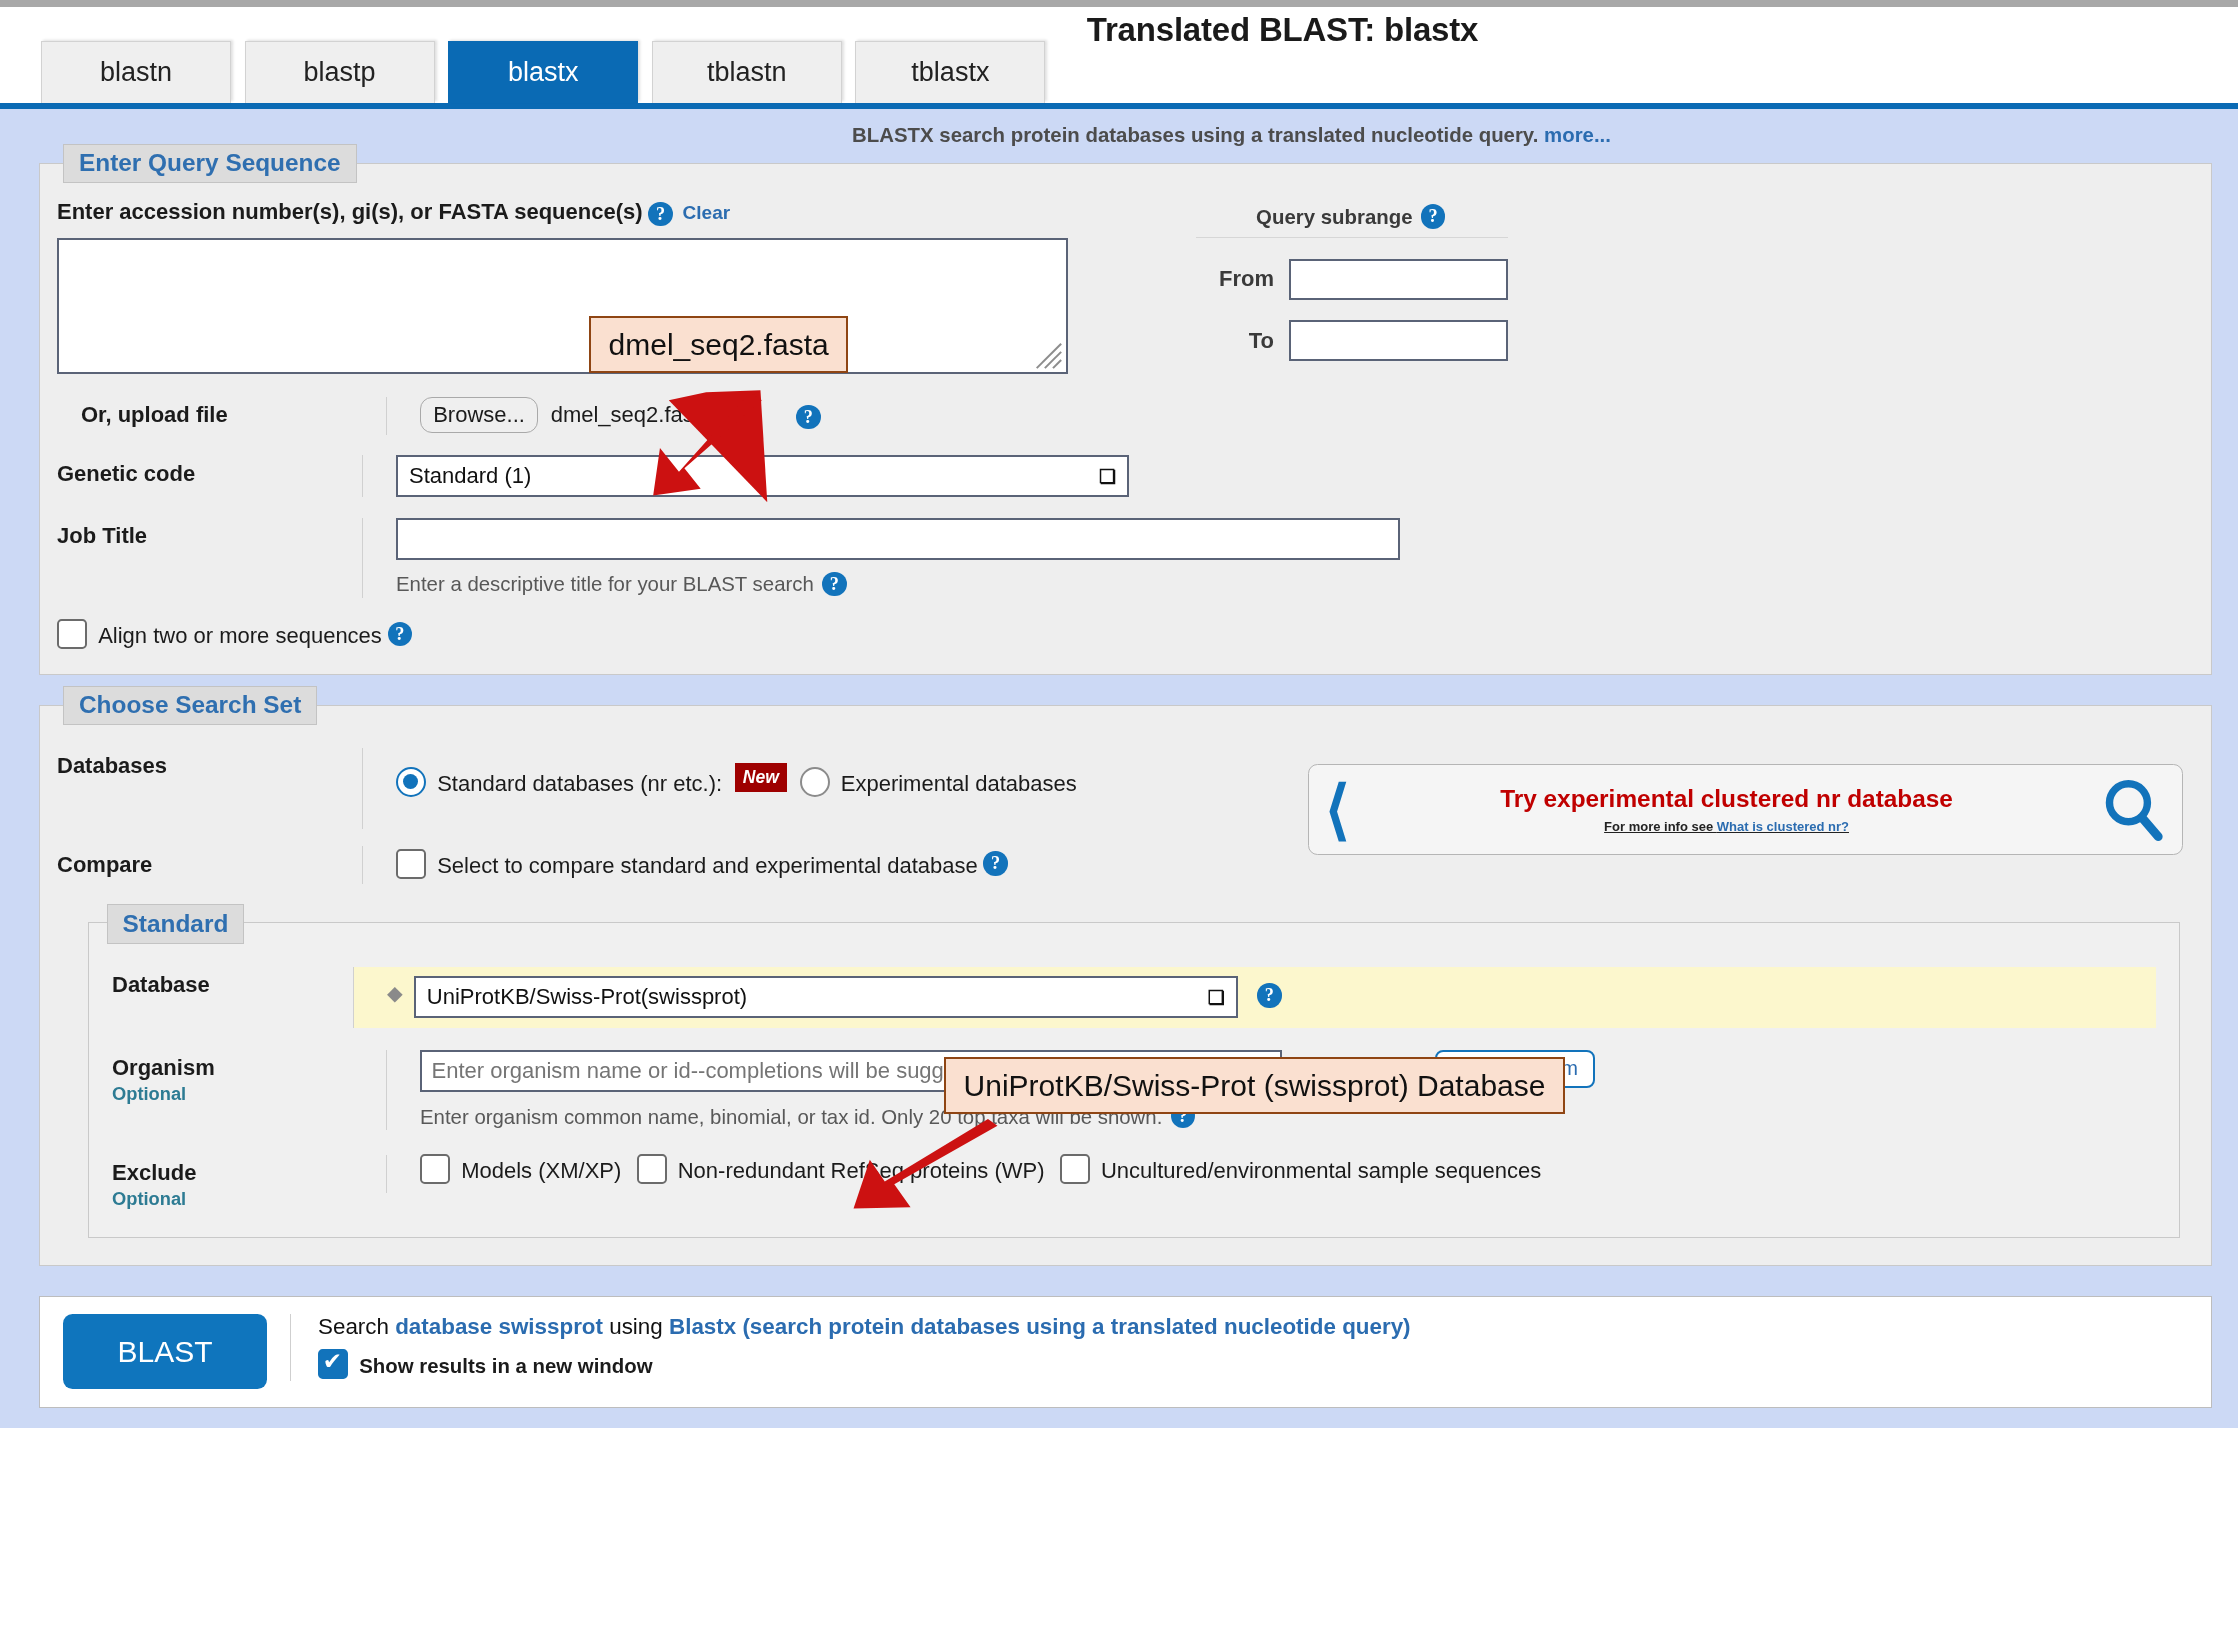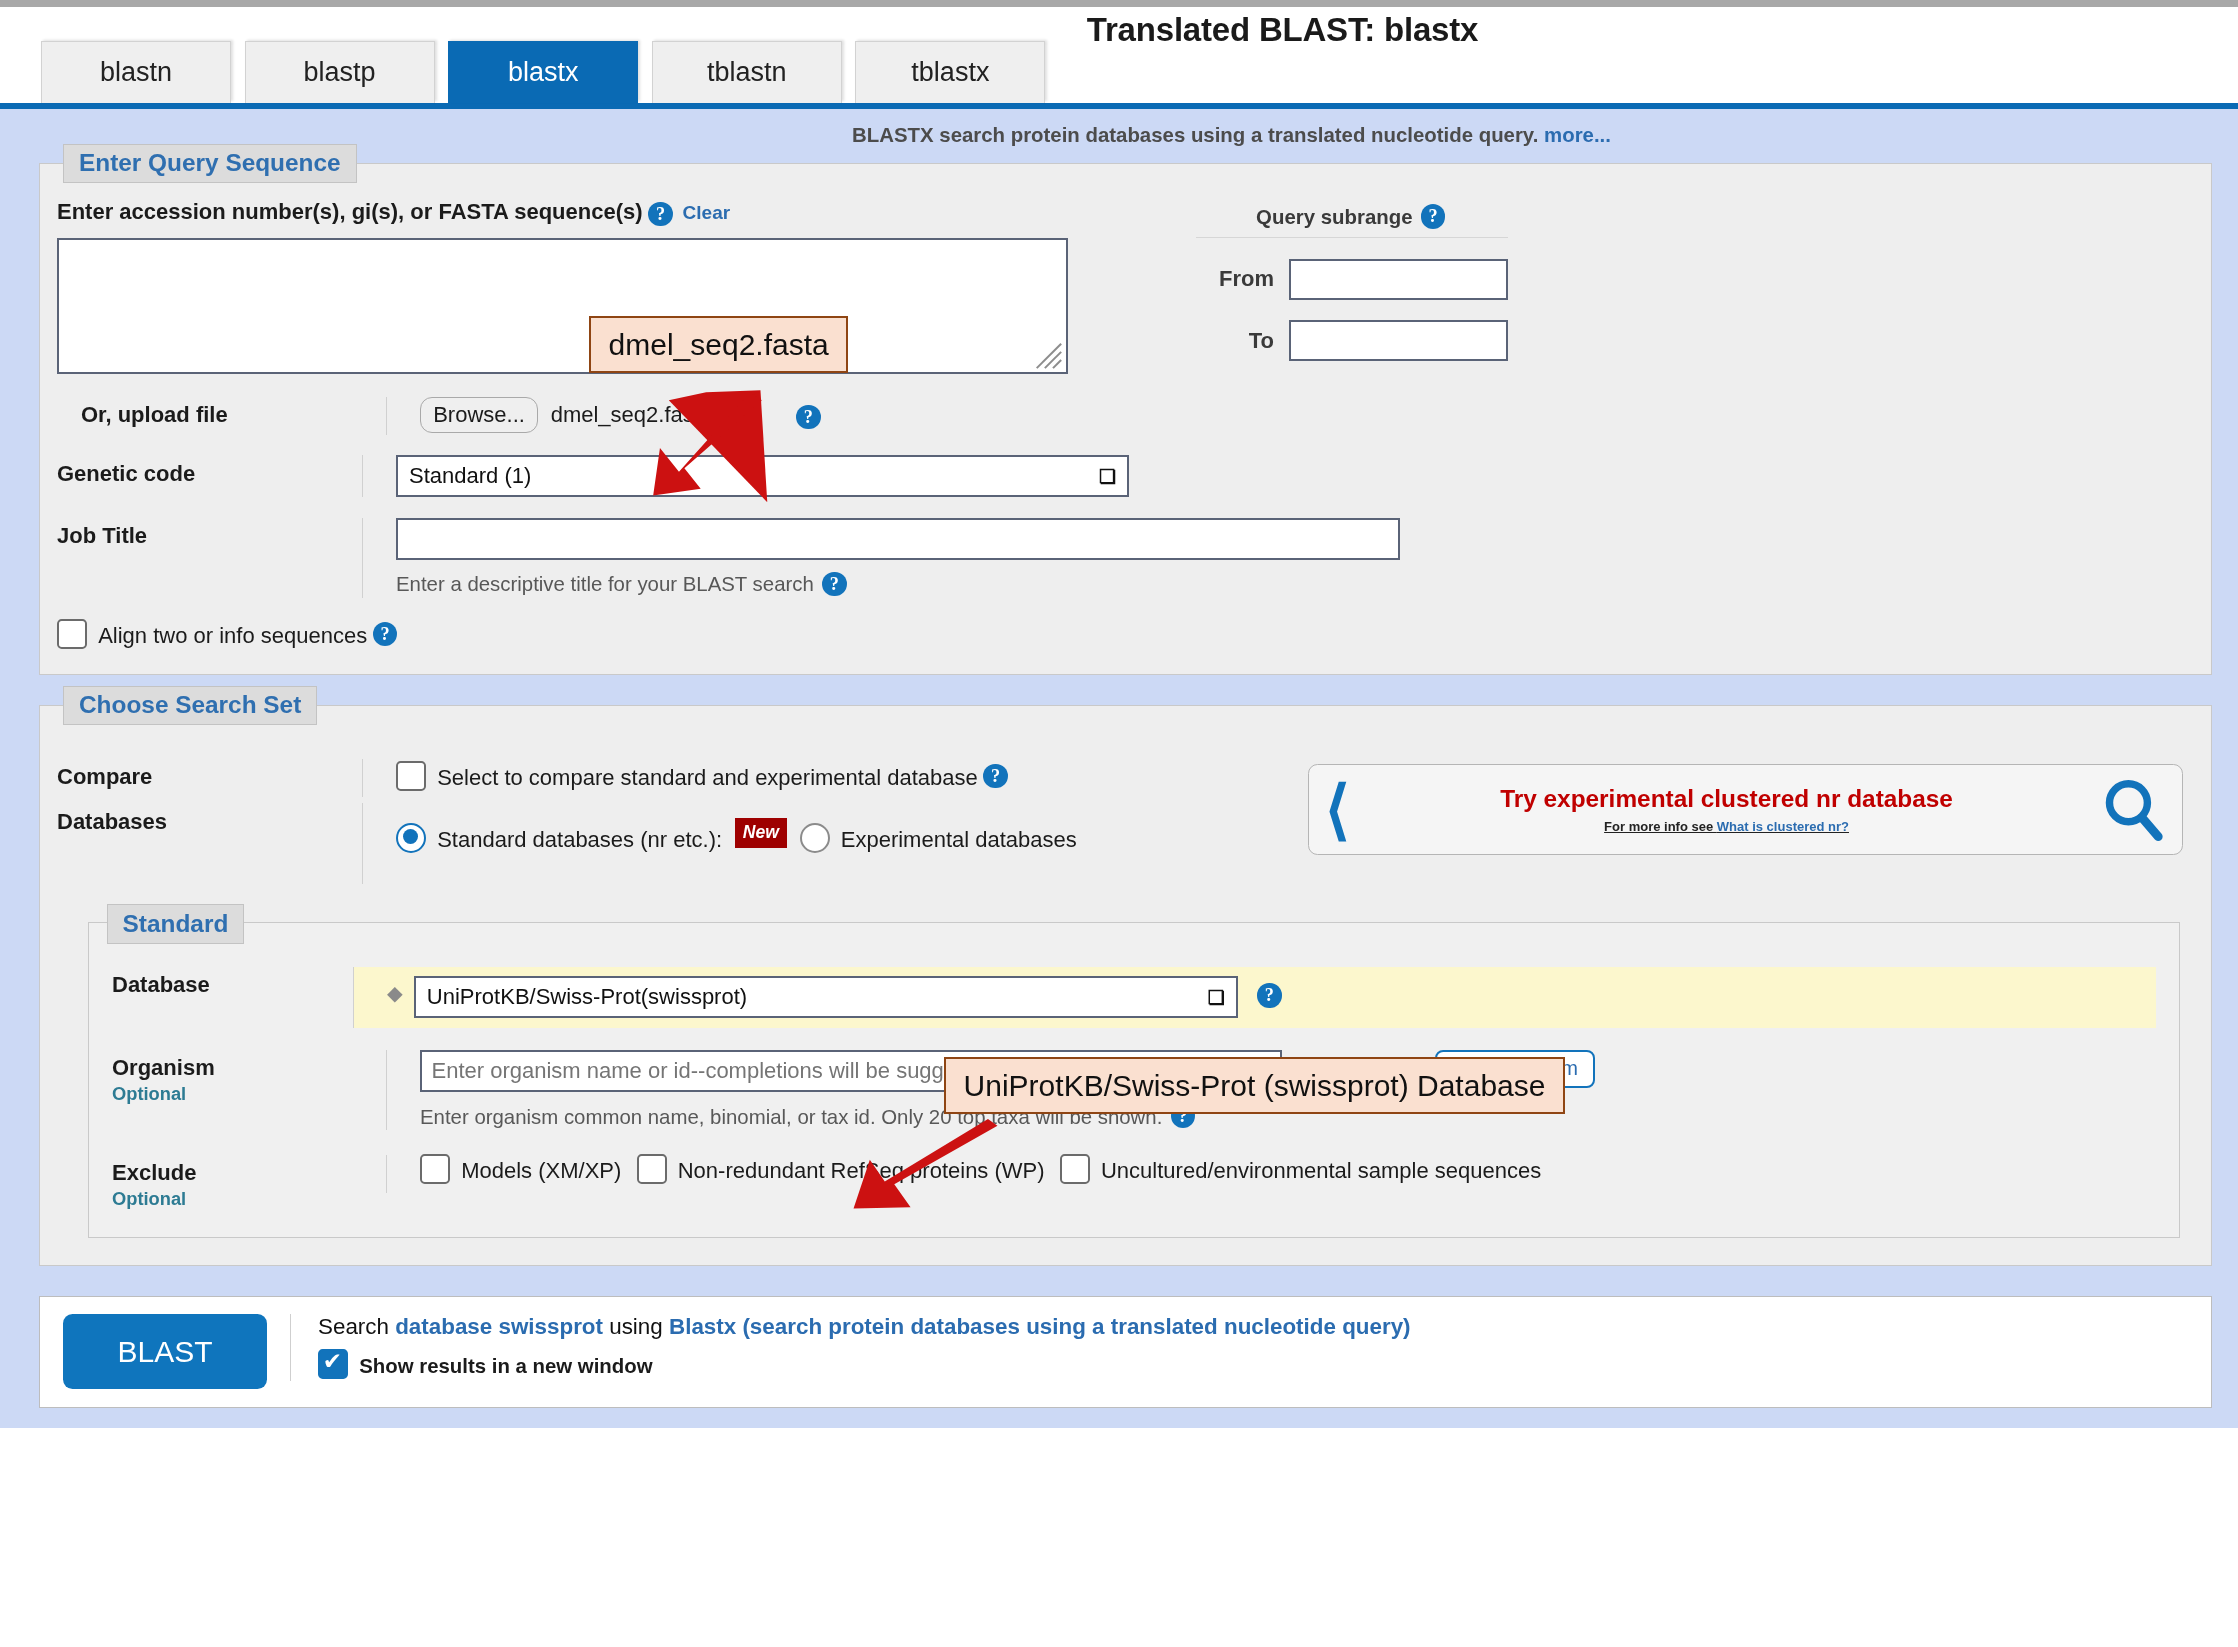--- a/index.html
+++ b/index.html
@@ -385,21 +385,21 @@
         <div class="text-input" style="width:1004px;"></div>
         <div class="hint">
           <span>Enter a descriptive title for your BLAST search</span>
           <span class="helpicon">?</span>
         </div>
       </div>
     </div>
 
     <div style="margin-top:23px;">
       <span class="cb"></span>
-      <span class="cb-lbl">Align two or info sequences</span>
+      <span class="cb-lbl">Align two or more sequences</span>
       <span class="helpicon">?</span>
     </div>
   </div>
 
   <div class="gap"></div>
 
   <div class="fs" style="padding-bottom:27px;">
     <div class="fs-legend">Choose Search Set</div>
 
     <div class="promo">
@@ -407,39 +407,39 @@
       <div class="promo-mid">
         <div class="promo-title">Try experimental clustered nr database</div>
         <div class="promo-sub">
           <span>For more info see </span><span class="lnk">What is clustered nr?</span>
         </div>
       </div>
       <svg class="mag" viewBox="0 0 96 96">
         <circle cx="42" cy="38" r="28" fill="none" stroke="#1273bb" stroke-width="11"></circle>
         <line x1="62" y1="60" x2="86" y2="88" stroke="#1273bb" stroke-width="13" stroke-linecap="round"></line>
       </svg>
-    </div>
-
-    <div class="frow" style="margin-top:17.6px;">
-      <div class="frow-lbl">Compare</div>
-      <div class="frow-val" style="padding-top:4.1px;">
-        <span class="cb"></span>
-        <span class="cb-lbl">Select to compare standard and experimental database</span>
-        <span class="helpicon">?</span>
-      </div>
     </div>
 
     <div class="frow" style="margin-top:6.8px;">
       <div class="frow-lbl">Databases</div>
       <div class="frow-val" style="padding-top:19px; min-height:81px;">
         <span class="rad on"></span>
         <span class="cb-lbl">Standard databases (nr etc.):</span>
         <span class="newbadge">New</span>
         <span class="rad"></span>
         <span class="cb-lbl">Experimental databases</span>
+      </div>
+    </div>
+
+    <div class="frow" style="margin-top:17.6px;">
+      <div class="frow-lbl">Compare</div>
+      <div class="frow-val" style="padding-top:4.1px;">
+        <span class="cb"></span>
+        <span class="cb-lbl">Select to compare standard and experimental database</span>
+        <span class="helpicon">?</span>
       </div>
     </div>
 
     <div class="inner-fs">
       <div class="fs-legend" style="left:17.6px; top:-19px;">Standard</div>
 
       <div class="frow" style="margin-top:9.5px;">
         <div class="frow-lbl" style="width:274px;">Database</div>
         <div class="frow-val db-highlight">
           <span class="diamond">◆</span>

